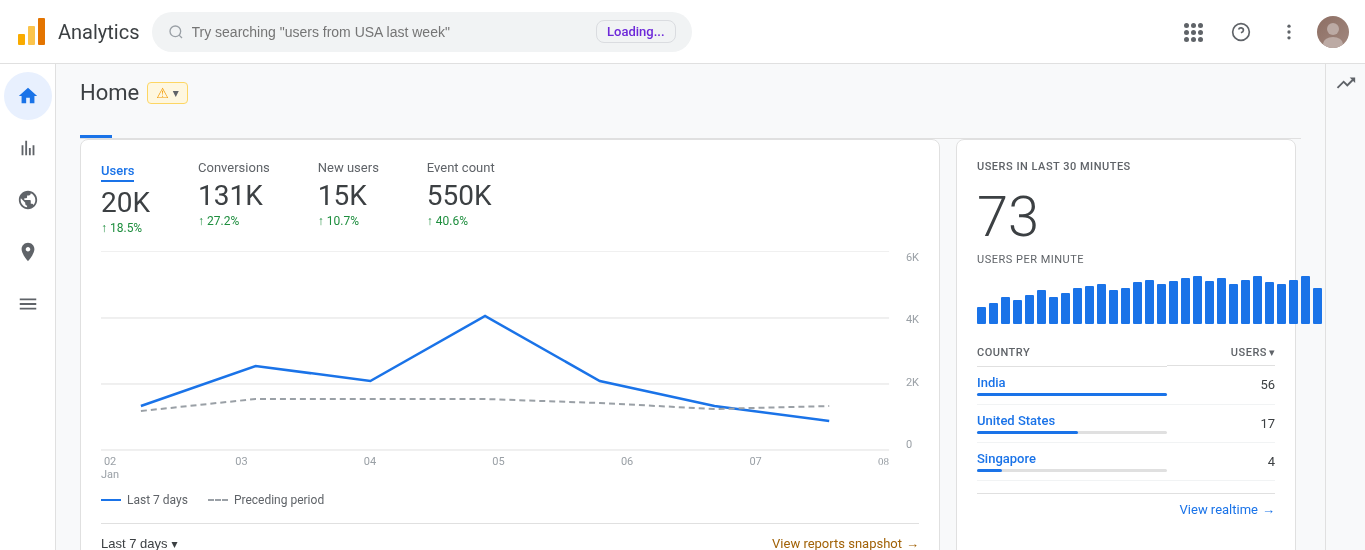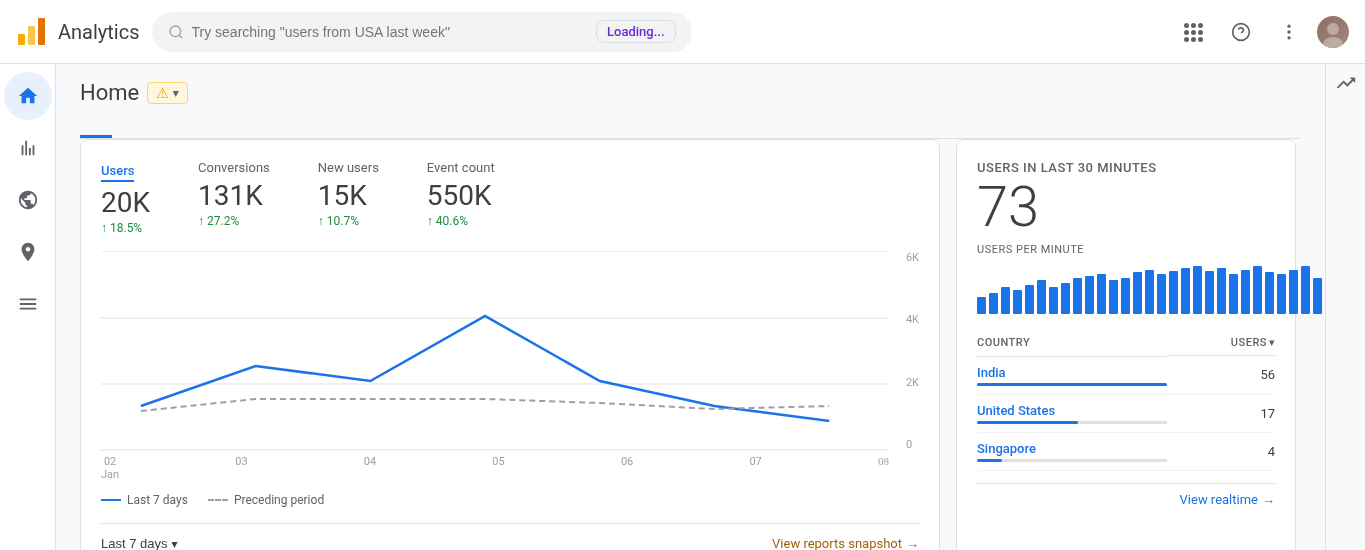--- a/index.html
+++ b/index.html
@@ -102,21 +102,21 @@
       display: flex; align-items: center; gap: 4px; font-size: 13px; color: #3c4043;
       background: none; border: none; cursor: pointer;
     }
     .view-reports-link { font-size: 13px; color: #a16207; text-decoration: none; display: flex; align-items: center; gap: 4px; cursor: pointer; }
 
     
     .realtime-card {
       width: 340px; flex-shrink: 0; background: #fff; border-radius: 8px;
       border: 1px solid #e0e0e0; padding: 20px;
     }
-    .rt-section-label { font-size: 13px; color: #5f6368; letter-spacing: 0.5px; font-weight: 500; text-transform: uppercase; margin-bottom: 4px; }
+    .rt-section-label { font-size: 11px; color: #5f6368; letter-spacing: 0.5px; font-weight: 500; text-transform: uppercase; margin-bottom: 16px; }
     .rt-big-number { font-size: 56px; font-weight: 300; color: #3c4043; line-height: 1; margin: 4px 0; }
     .rt-sub-label { font-size: 11px; color: #5f6368; letter-spacing: 0.5px; text-transform: uppercase; margin-bottom: 8px; margin-top: 8px; }
 
     
     .bar-chart { display: flex; align-items: flex-end; gap: 3px; height: 50px; margin-bottom: 16px; }
     .bar { background: #1a73e8; border-radius: 1px; flex-shrink: 0; }
 
     
     .rt-table { width: 100%; border-collapse: collapse; font-size: 13px; }
     .rt-table th { font-size: 11px; color: #5f6368; font-weight: 500; text-align: left; padding: 6px 0; border-bottom: 1px solid #e0e0e0; text-transform: uppercase; letter-spacing: 0.5px; }

